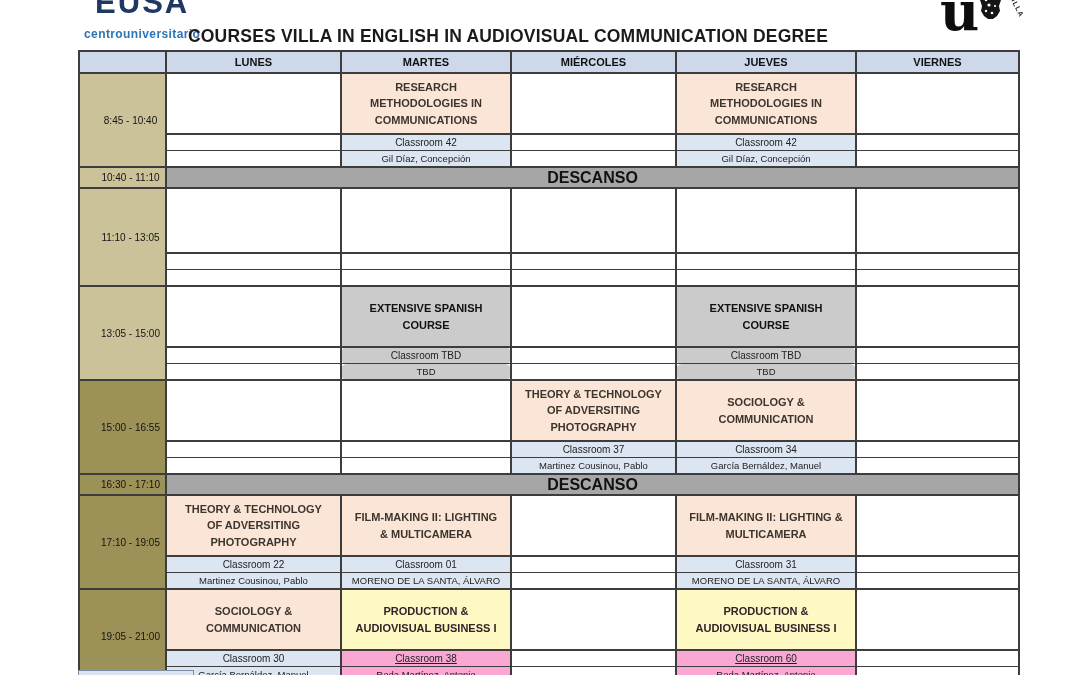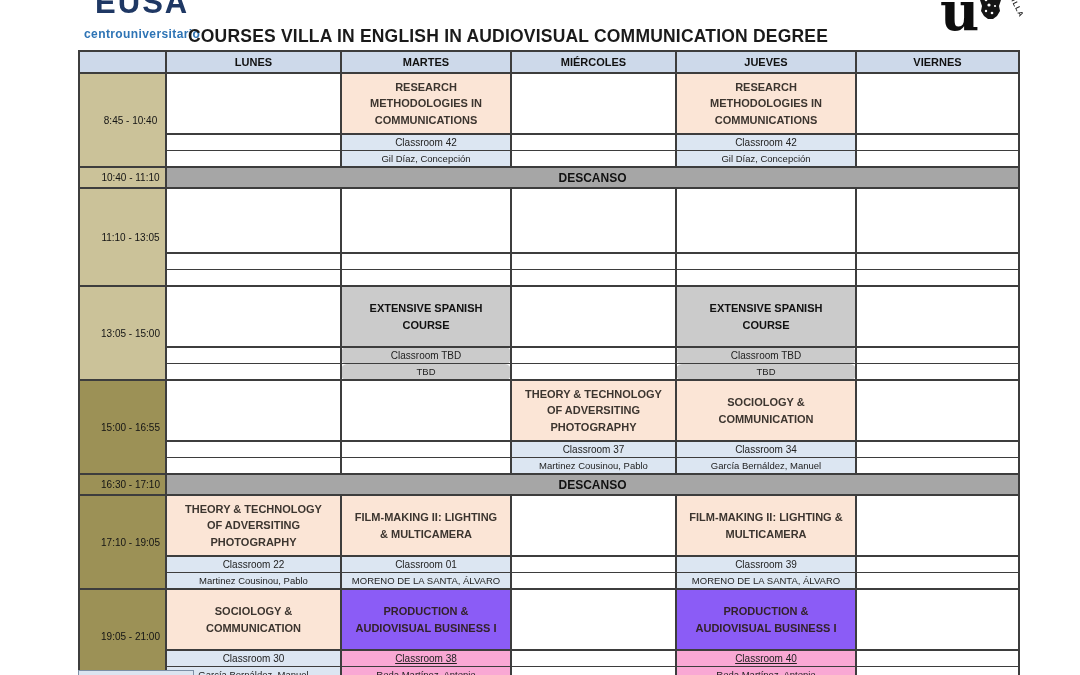--- a/index.html
+++ b/index.html
@@ -29,27 +29,27 @@
   tr.room td, tr.teach td { border-top-width:1px; }
   tr.room td { height:15px; border-bottom-width:1px; }
   tr.teach td { height:15px; }
   tr.brk td { height:19px; }
   td.time { font-size:10px; color:#141414;padding-left:16px; }
   td.t-light { background:#cbc299; }
   td.t-dark  { background:#9c9156; }
   td.course { font-size:11px; font-weight:bold; color:#3c352f; line-height:1.5; padding:2px 9px; }
   td.c-peach { background:#fbe5d6; }
   td.c-gray  { background:#cbcbcb; color:#111; }
-  td.c-pink  { background:#8b5cf6; color:#33222b; }
+  td.c-pink  { background:#fef9c3; color:#33222b; }
   td.room-cell  { font-size:10px;  color:#222; }
   td.teach-cell { font-size:9.5px; color:#222;margin-left:36px; }
   td.r-blue { background:#dce6f2; }
   td.r-gray { background:#cbcbcb;border-radius:6px; }
   td.r-pink { background:#f9a8d4;text-decoration:underline; }
-  td.break-bar { background:#a6a6a6; font-size:12px; font-weight:bold; color:#111; }
+  td.break-bar { background:#a6a6a6; font-size:16px; font-weight:bold; color:#111; }
   .bottom-strip { position:absolute; left:78px; top:670px; width:114px; height:6px;
                   background:#dbe5f1; border:1px solid #7d8fa6; }
 </style>
 </head>
 <body>
 
 <div class="brand-eusa">
   <div class="eusa-name">EUSA</div>
   <div class="eusa-tagline">centrouniversitario</div>
 </div>
@@ -198,21 +198,21 @@
     <td class="course c-peach">THEORY &amp; TECHNOLOGY OF ADVERSITING PHOTOGRAPHY</td>
     <td class="course c-peach">FILM-MAKING II: LIGHTING &amp; MULTICAMERA</td>
     <td class="course"></td>
     <td class="course c-peach">FILM-MAKING II: LIGHTING &amp; MULTICAMERA</td>
     <td class="course"></td>
   </tr>
   <tr class="room">
     <td class="room-cell r-blue">Classroom 22</td>
     <td class="room-cell r-blue">Classroom 01</td>
     <td class="room-cell"></td>
-    <td class="room-cell r-blue">Classroom 39</td>
+    <td class="room-cell r-blue">Classroom 31</td>
     <td class="room-cell"></td>
   </tr>
   <tr class="teach">
     <td class="teach-cell r-blue">Martinez Cousinou, Pablo</td>
     <td class="teach-cell r-blue">MORENO DE LA SANTA, ÁLVARO</td>
     <td class="teach-cell"></td>
     <td class="teach-cell r-blue">MORENO DE LA SANTA, ÁLVARO</td>
     <td class="teach-cell"></td>
   </tr>
 
@@ -221,21 +221,21 @@
     <td class="course c-peach">SOCIOLOGY &amp; COMMUNICATION</td>
     <td class="course c-pink">PRODUCTION &amp; AUDIOVISUAL BUSINESS I</td>
     <td class="course"></td>
     <td class="course c-pink">PRODUCTION &amp; AUDIOVISUAL BUSINESS I</td>
     <td class="course"></td>
   </tr>
   <tr class="room">
     <td class="room-cell r-blue">Classroom 30</td>
     <td class="room-cell r-pink">Classroom 38</td>
     <td class="room-cell"></td>
-    <td class="room-cell r-pink">Classroom 40</td>
+    <td class="room-cell r-pink">Classroom 60</td>
     <td class="room-cell"></td>
   </tr>
   <tr class="teach">
     <td class="teach-cell r-blue">García Bernáldez, Manuel</td>
     <td class="teach-cell r-pink">Roda Martínez, Antonio</td>
     <td class="teach-cell"></td>
     <td class="teach-cell r-pink">Roda Martínez, Antonio</td>
     <td class="teach-cell"></td>
   </tr>
   </tbody>

